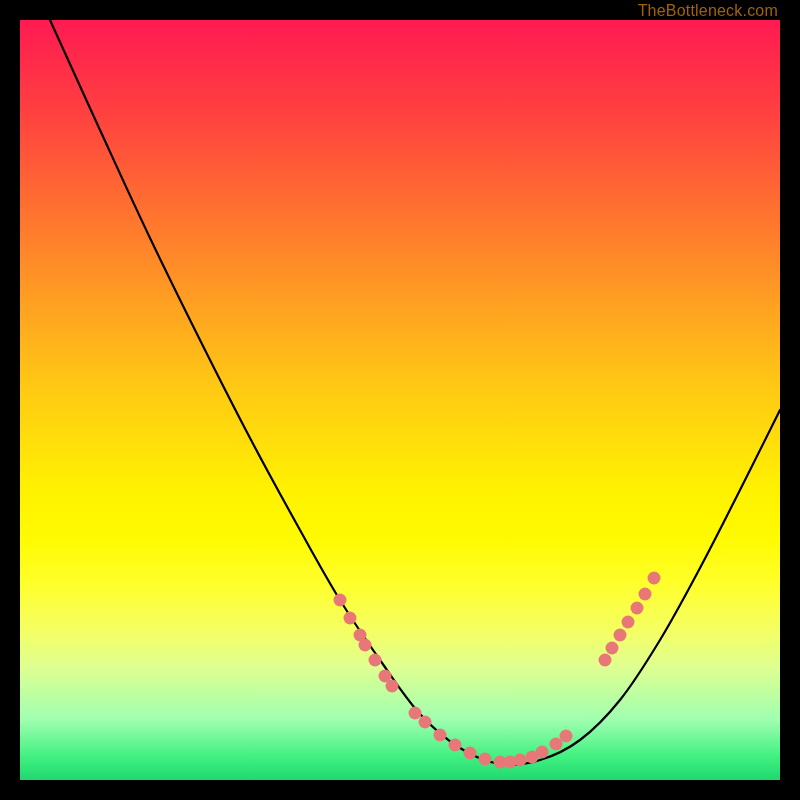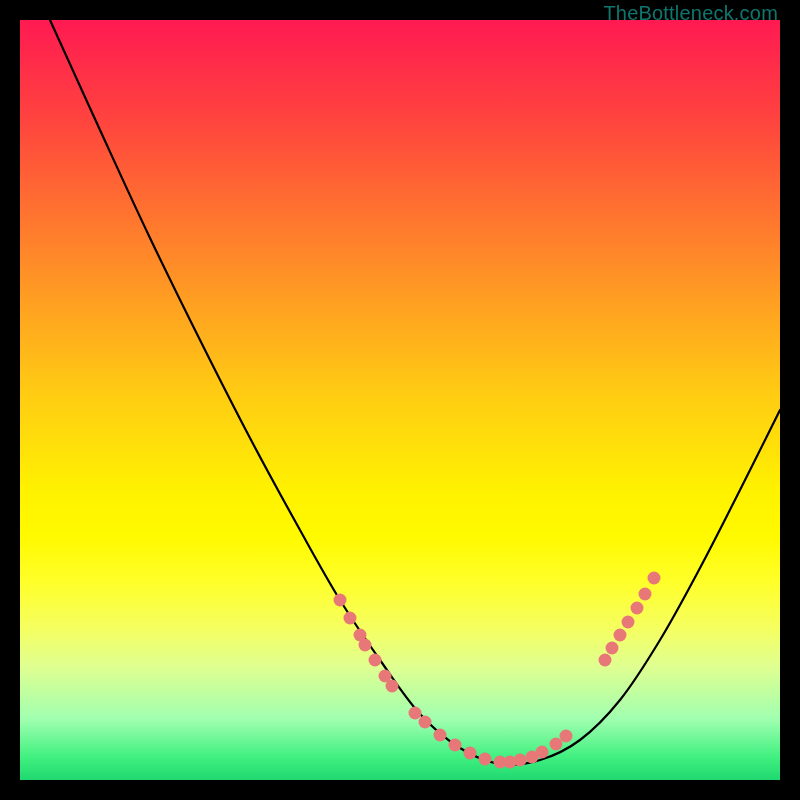--- a/index.html
+++ b/index.html
@@ -39,22 +39,22 @@
       #a0ffb0 92%,
       #40f080 97%,
       #20d870 100%
     );
   }
   .watermark {
     position: absolute;
     top: 2px;
     right: 22px;
     font-family: Arial, Helvetica, sans-serif;
-    font-size: 20px;
-    color: #0f766e;
+    font-size: 16px;
+    color: #a16207;
     letter-spacing: 0.2px;
   }
   svg.curve {
     position: absolute;
     left: 0;
     top: 0;
     width: 760px;
     height: 760px;
   }
 </style>

